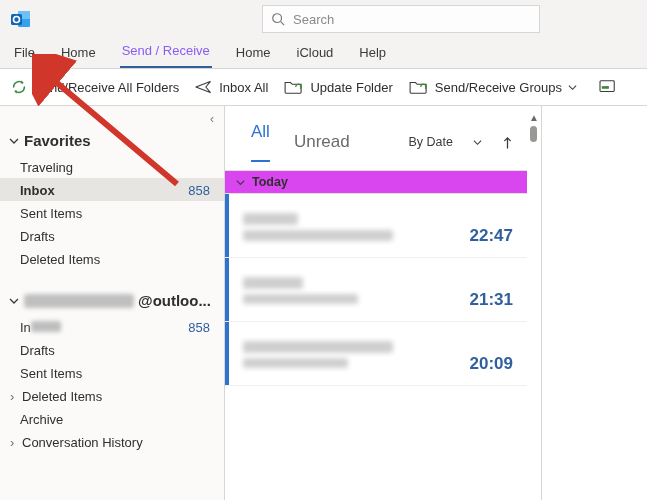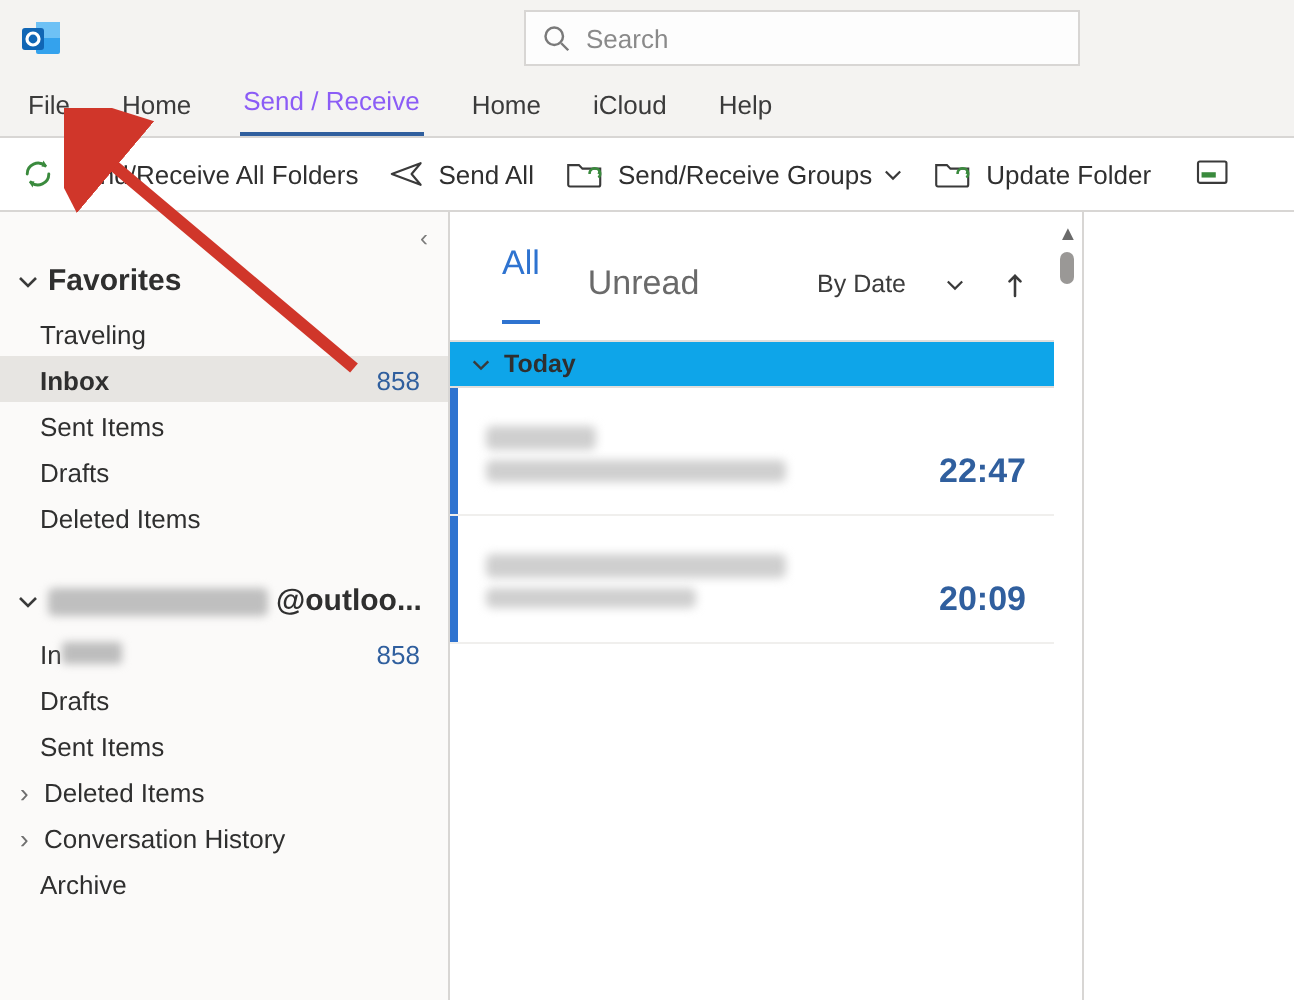--- a/index.html
+++ b/index.html
@@ -60,21 +60,21 @@
   .folder .count{color:var(--accent-dark);font-weight:400;font-size:13px}
   .folder .blurtxt{width:30px;height:11px;background:#bdbdbd;border-radius:2px;filter:blur(2px);display:inline-block}
   
   .msgpane{flex:1;display:flex}
   .msglist{flex:1;position:relative}
   .tabs{display:flex;align-items:center;padding:16px 14px 8px 26px}
   .tab{margin-right:24px;font-size:17px;color:#6a6a6a}
   .tab.active{color:var(--accent);border-bottom:2px solid var(--accent);padding-bottom:18px}
   .sort-controls{margin-left:auto;display:flex;align-items:center;gap:20px;color:#3b3b3b;font-size:12.5px}
   .group-header{
-    background:#0ea5e9;border-top:1px solid #e1dfdc;border-bottom:1px solid #e1dfdc;
+    background:#d946ef;border-top:1px solid #e1dfdc;border-bottom:1px solid #e1dfdc;
     padding:4px 18px 4px 10px;font-weight:600;font-size:12.5px;display:flex;align-items:center;gap:6px
   }
   .msg{display:flex;align-items:stretch;border-bottom:1px solid #f0efed;height:63px;position:relative}
   .msg .stripe{width:4px;background:var(--accent)}
   .msg .body{flex:1;padding:8px 12px 6px 14px;display:flex;flex-direction:column;gap:5px;justify-content:center}
   .blurline{background:#cfcfcf;border-radius:3px;filter:blur(2.5px)}
   .msg .time{position:absolute;right:14px;top:32px;color:var(--accent-dark);font-weight:700;font-size:17px}
   
   .right-gutter{width:14px;background:var(--panel);position:relative}
   .scroll-arrow{position:absolute;top:6px;left:2px;color:#6a6a6a;font-size:10px}
@@ -122,40 +122,40 @@
       <path d="M16 10a6 6 0 0 1-10 4.5" fill="none" stroke="#3a8a3d" stroke-width="1.6" stroke-linecap="round"></path>
       <path d="M13 2.5l2 3-3 .5z" fill="#3a8a3d"></path>
       <path d="M7 17.5l-2-3 3-.5z" fill="#3a8a3d"></path>
     </svg>
     <span>Send/Receive All Folders</span>
   </div>
   <div class="rbtn">
     <svg width="18" height="16" viewBox="0 0 20 16">
       <path d="M1 8 L17 2 L12 8 L17 14 Z" fill="none" stroke="#3a3a3a" stroke-width="1.2" stroke-linejoin="round"></path>
     </svg>
-    <span>Send All</span>
+    <span>Inbox All</span>
   </div>
   <div class="rbtn">
     <svg width="20" height="16" viewBox="0 0 22 18">
       <path d="M1 4h6l2 2h10v9a1 1 0 0 1-1 1H2a1 1 0 0 1-1-1z" fill="none" stroke="#3a3a3a" stroke-width="1.2"></path>
       <path d="M13 9a3 3 0 1 1 5 2" fill="none" stroke="#3a8a3d" stroke-width="1.4"></path>
       <path d="M18 7l1.5 1.8-2 .2z" fill="#3a8a3d"></path>
     </svg>
+    <span>Update Folder</span>
+  </div>
+  <div class="rbtn">
+    <svg width="20" height="16" viewBox="0 0 22 18">
+      <path d="M1 4h6l2 2h10v9a1 1 0 0 1-1 1H2a1 1 0 0 1-1-1z" fill="none" stroke="#3a3a3a" stroke-width="1.2"></path>
+      <path d="M13 9a3 3 0 1 1 5 2" fill="none" stroke="#3a8a3d" stroke-width="1.4"></path>
+      <path d="M18 7l1.5 1.8-2 .2z" fill="#3a8a3d"></path>
+    </svg>
     <span>Send/Receive Groups</span>
     <svg width="9" height="9" viewBox="0 0 10 10">
         <path d="M1 3l4 4 4-4" fill="none" stroke="#3a3a3a" stroke-width="1.2"></path>
       </svg>
-  </div>
-  <div class="rbtn">
-    <svg width="20" height="16" viewBox="0 0 22 18">
-      <path d="M1 4h6l2 2h10v9a1 1 0 0 1-1 1H2a1 1 0 0 1-1-1z" fill="none" stroke="#3a3a3a" stroke-width="1.2"></path>
-      <path d="M13 9a3 3 0 1 1 5 2" fill="none" stroke="#3a8a3d" stroke-width="1.4"></path>
-      <path d="M18 7l1.5 1.8-2 .2z" fill="#3a8a3d"></path>
-    </svg>
-    <span>Update Folder</span>
   </div>
   <div class="rbtn" style="margin-left:6px">
     <svg width="18" height="16" viewBox="0 0 20 18">
       <rect x="1" y="2" width="16" height="12" rx="1" fill="none" stroke="#3a3a3a" stroke-width="1.2"></rect>
       <rect x="3" y="8" width="8" height="3" fill="#3a8a3d"></rect>
     </svg>
   </div>
 </div>
 
 <div class="main">
@@ -200,26 +200,26 @@
     </div>
     <div class="folder">
         <span>Drafts</span>
       </div>
     <div class="folder">
         <span>Sent Items</span>
       </div>
     <div class="folder subchev">
       <span><span class="chev">›</span><span>Deleted Items</span></span>
     </div>
+    <div class="folder">
+        <span>Archive</span>
+      </div>
     <div class="folder subchev">
       <span><span class="chev">›</span><span>Conversation History</span></span>
     </div>
-    <div class="folder">
-        <span>Archive</span>
-      </div>
   </div>
 
   <div class="msgpane">
     <div class="msglist">
       <div class="tabs">
         <div class="tab active">All</div>
         <div class="tab">Unread</div>
         <div class="sort-controls">
           <span>By Date</span>
           <svg width="9" height="9" viewBox="0 0 10 10">
@@ -241,20 +241,28 @@
         <div class="stripe"></div>
         <div class="body">
           <div class="blurline" style="width:55px;height:12px"></div>
           <div class="blurline" style="width:150px;height:11px"></div>
         </div>
         <div class="time">22:47</div>
       </div>
       <div class="msg">
         <div class="stripe"></div>
         <div class="body">
+          <div class="blurline" style="width:60px;height:12px"></div>
+          <div class="blurline" style="width:115px;height:10px"></div>
+        </div>
+        <div class="time">21:31</div>
+      </div>
+      <div class="msg">
+        <div class="stripe"></div>
+        <div class="body">
           <div class="blurline" style="width:150px;height:12px"></div>
           <div class="blurline" style="width:105px;height:10px"></div>
         </div>
         <div class="time">20:09</div>
       </div>
     </div>
 
     <div class="right-gutter">
       <div class="scroll-arrow">▲</div>
       <div class="scroll-thumb"></div>

